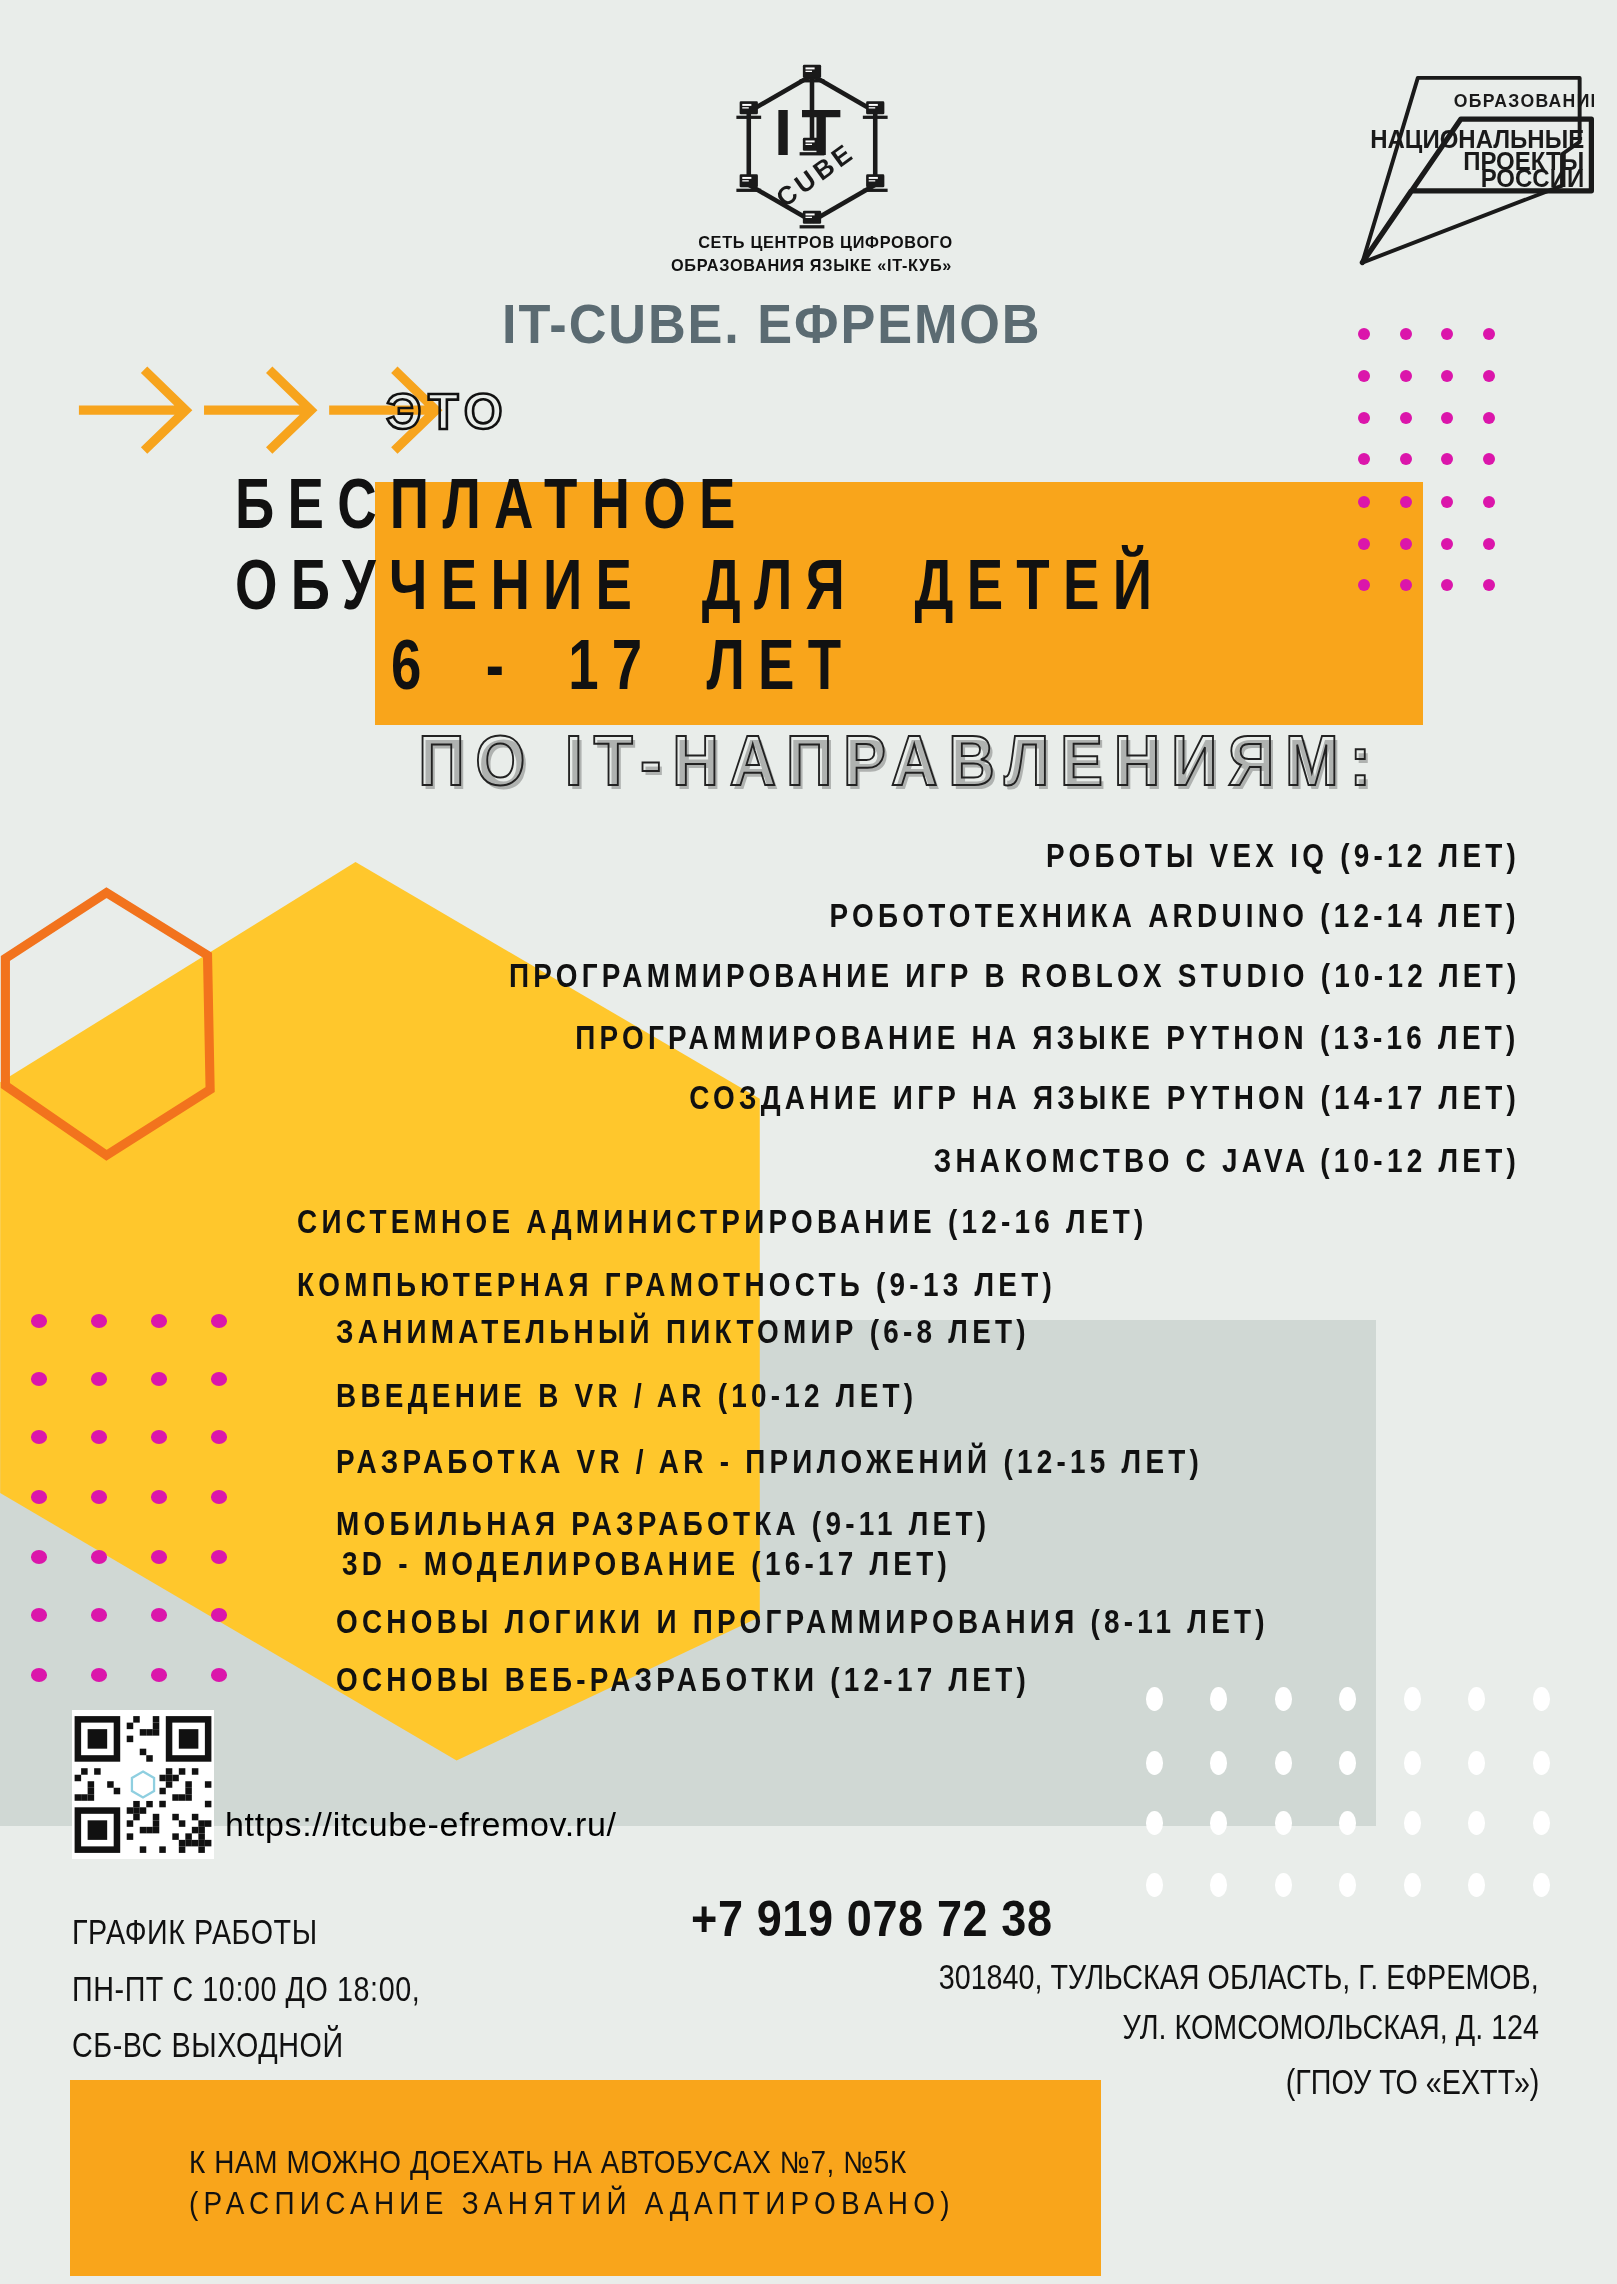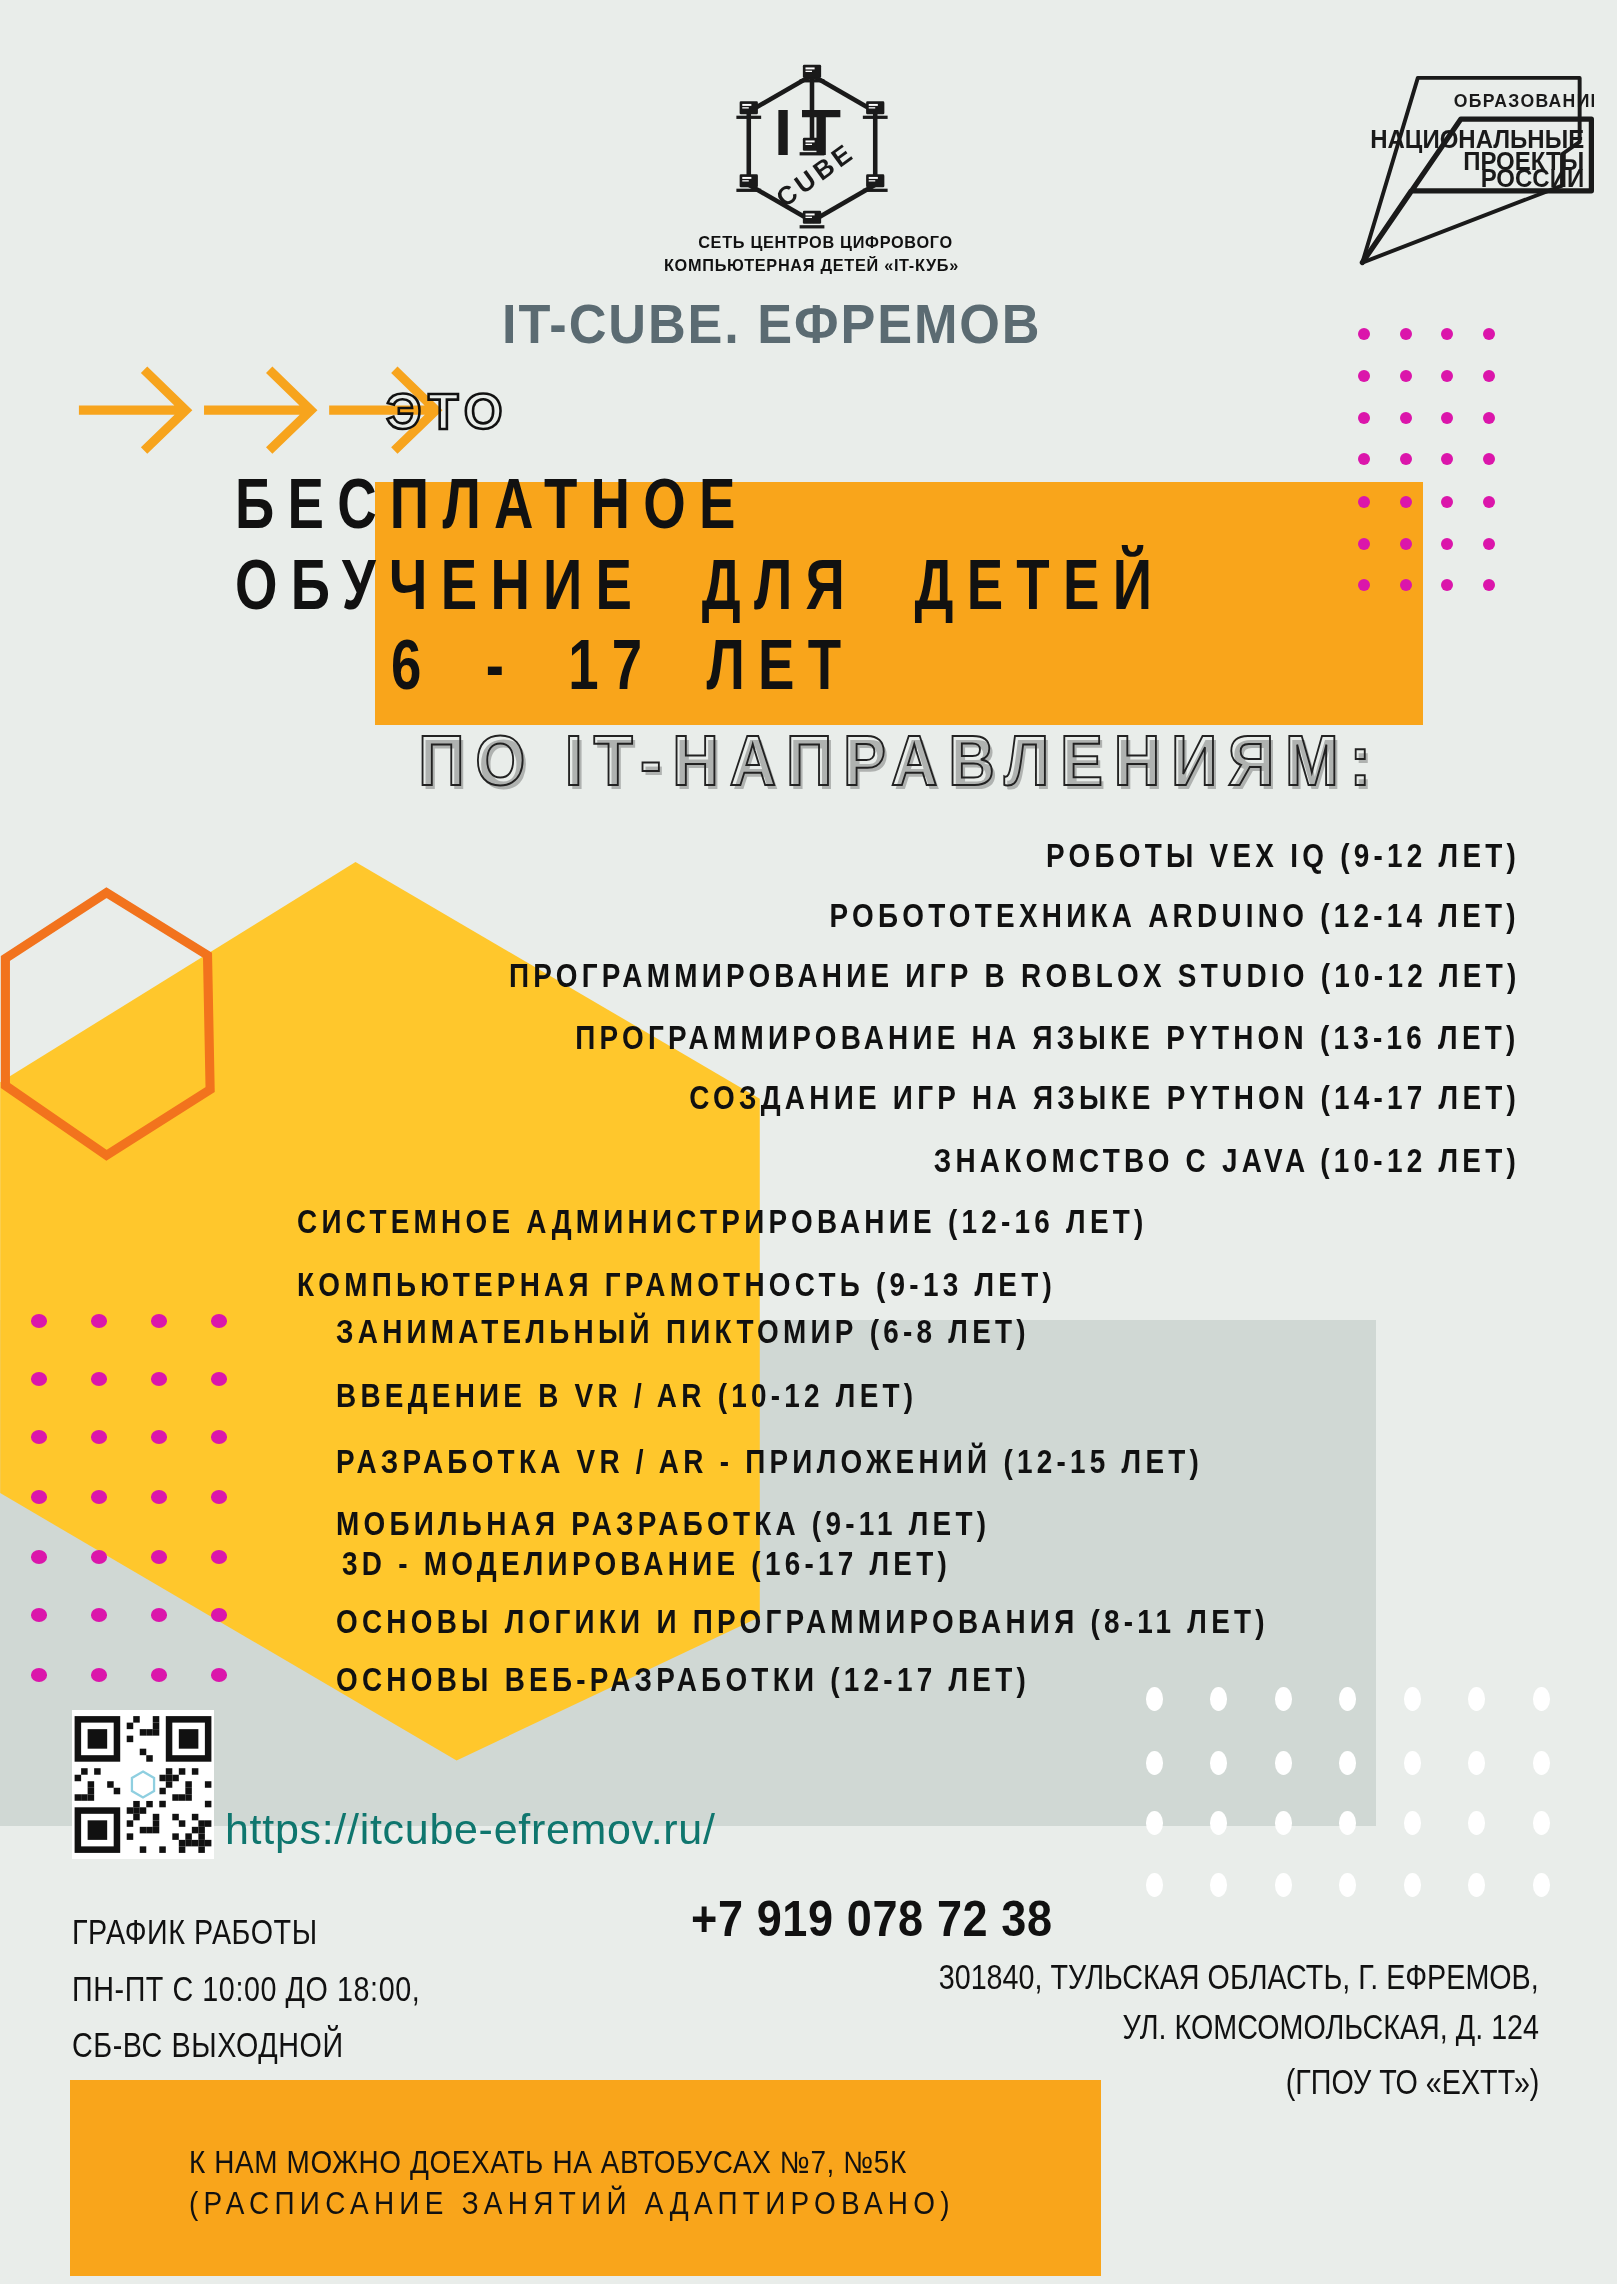--- a/index.html
+++ b/index.html
@@ -38,21 +38,21 @@
   .prog{font-weight:700;font-size:34px;letter-spacing:5.2px;}
   .pr{right:98px;text-align:right;transform:scaleX(0.82);transform-origin:100% 50%;}
   .pl{text-align:left;transform:scaleX(0.82);transform-origin:0 50%;}
   .p1{top:836px;} .p2{top:896px;} .p3{top:956px;} .p4{top:1018px;} .p5{top:1078px;} .p6{top:1141px;}
   .p7{left:297px;top:1202px;} .p8{left:297px;top:1265px;}
   .p9{left:336px;top:1312px;} .p10{left:336px;top:1376px;} .p11{left:336px;top:1442px;} .p12{left:336px;top:1504px;}
   .p13{left:342px;top:1544px;} .p14{left:336px;top:1602px;} .p15{left:336px;top:1660px;}
   
   #qr-box{left:72px;top:1710px;width:142px;height:149px;background:#fff;z-index:5;}
   #vk-link{left:225px;top:1750px;font-size:34px;letter-spacing:0.7px;color:#1c1c1c;}
-  #site-link{left:225px;top:1805px;font-size:43px;letter-spacing:0.7px;color:#0f766e;}
+  #site-link{left:225px;top:1805px;font-size:34px;letter-spacing:0.7px;color:#000000;}
   #phone{left:691px;top:1890px;font-size:50px;font-weight:700;letter-spacing:0.7px;transform:scaleX(0.9);transform-origin:0 0;}
   .info{font-size:35px;letter-spacing:0.7px;transform:scaleX(0.82);transform-origin:0 50%;}
   #schedule-title{left:72px;top:1912px;}
   #schedule-line-1{left:72px;top:1969px;}
   #schedule-line-2{left:72px;top:2025px;}
   .addr{right:79px;text-align:right;font-size:35px;transform:scaleX(0.82);transform-origin:100% 50%;}
   #address-line-1{top:1957px;}
   #address-line-2{top:2007px;}
   #address-line-3{top:2062px;}
   .bus-line{font-size:31px;font-weight:500;}
@@ -125,21 +125,21 @@
           <rect x="-14" y="-16" width="28" height="20" rx="2"></rect>
           <rect x="-19" y="6" width="38" height="5"></rect>
           <rect x="-10" y="-12" width="14" height="3" fill="#fff"></rect>
           <rect x="-10" y="-7" width="10" height="2" fill="#fff"></rect>
         </g>
     </g>
     <text x="150" y="150" text-anchor="middle" font-family="Liberation Sans, sans-serif" font-size="100" font-weight="700" fill="#1a1a1a" letter-spacing="14">IT</text>
     <text x="108" y="232" transform="rotate(-36 108 232)" font-family="Liberation Sans, sans-serif" font-size="40" font-weight="700" fill="#1a1a1a" letter-spacing="6">CUBE</text>
   </svg>
   <div class="txt" id="logo-caption-1">СЕТЬ ЦЕНТРОВ ЦИФРОВОГО</div>
-  <div class="txt" id="logo-caption-2">КОМПЬЮТЕРНАЯ ДЕТЕЙ «IT-КУБ»</div>
+  <div class="txt" id="logo-caption-2">ОБРАЗОВАНИЯ ЯЗЫКЕ «IT-КУБ»</div>
 
   <svg class="abs" style="left:1333px;top:55px;z-index:5;" width="261" height="222" viewBox="0 0 400 340">
     <polygon points="45,318 130,35 378,35 378,133 351,152 351,200" fill="none" stroke="#1a1a1a" stroke-width="6" stroke-linejoin="round"></polygon>
     <polygon points="45,318 196,98 396,98 396,208 120,208" fill="none" stroke="#1a1a1a" stroke-width="8" stroke-linejoin="round"></polygon>
     <text x="300" y="80" text-anchor="middle" font-family="Liberation Sans, sans-serif" font-size="27" font-weight="700" fill="#1a1a1a" letter-spacing="2">ОБРАЗОВАНИЕ</text>
     <g font-family="Liberation Sans, sans-serif" font-size="40" font-weight="700" fill="#1a1a1a" text-anchor="end">
       <text x="385" y="143" transform="scale(0.92,1)" transform-origin="385 0">НАЦИОНАЛЬНЫЕ</text>
       <text x="385" y="176" transform="scale(0.92,1)" transform-origin="385 0">ПРОЕКТЫ</text>
       <text x="385" y="202" transform="scale(0.92,1)" transform-origin="385 0">РОССИИ</text>
     </g>

